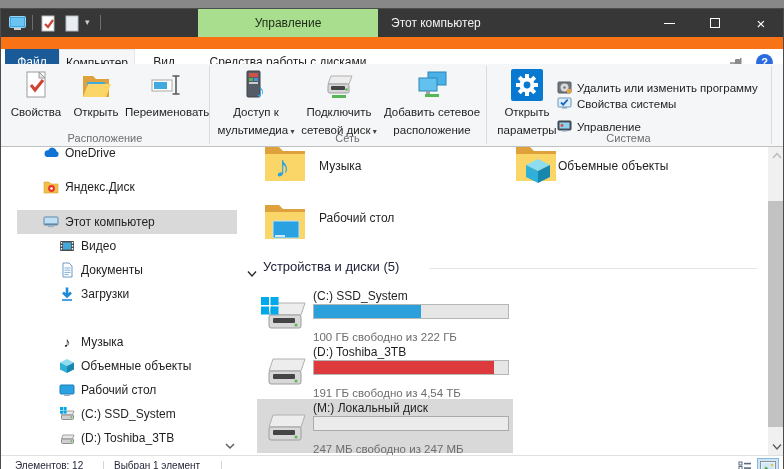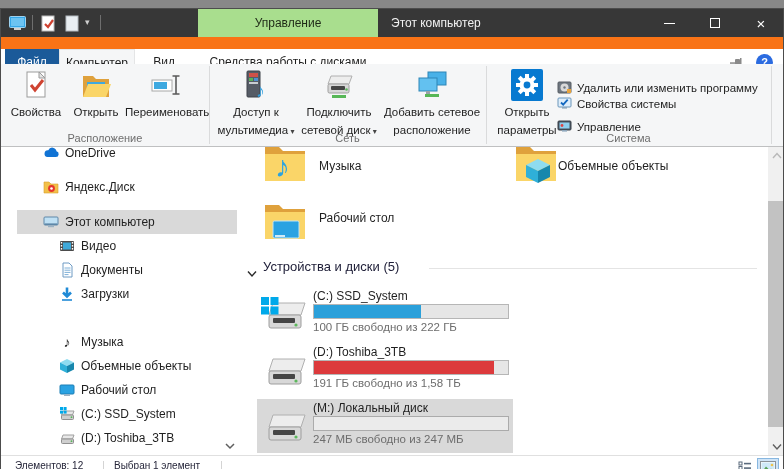--- a/index.html
+++ b/index.html
@@ -64,21 +64,21 @@
   #sec-chevron{position:absolute;left:10px;top:5px;width:10px;height:8px;}
   #sec-title{position:absolute;left:26px;top:0;font-size:13px;color:#21213a;white-space:nowrap;}
   #sec-rule{position:absolute;left:192px;top:9px;width:328px;height:1px;background:#e4e4e4;}
   .drive{position:absolute;left:20px;width:256px;height:54px;cursor:default;}
   .drive.selected{background:#d9d9d9;}
   .drive .dicon{position:absolute;left:4px;top:8px;width:46px;height:38px;}
   .drive .dname{position:absolute;left:56px;top:2px;font-size:12px;color:#1f1f1f;white-space:nowrap;}
   .drive .dbar{position:absolute;left:56px;top:17px;width:196px;height:15px;background:#e6e6e6;border:1px solid #b6b6b6;}
   .drive.selected .dbar{background:#ebebeb;border-color:#ababab;}
   .drive .dfill{height:100%;width:0;}
-  .drive .dfree{position:absolute;left:56px;top:34px;font-size:11.5px;color:#6d6d6d;white-space:nowrap;}
+  .drive .dfree{position:absolute;left:56px;top:44px;font-size:11.5px;color:#6d6d6d;white-space:nowrap;}
   #side-scroll-arrow{position:absolute;left:222px;top:292px;width:14px;height:14px;}
 
   
   #vscroll{position:absolute;left:767px;top:138px;width:17px;height:308px;background:#f0f0f0;}
   #vthumb{position:absolute;left:0;top:54px;width:17px;height:226px;background:#c2c2c2;}
   .scroll-arrow{position:absolute;left:0;width:17px;height:17px;display:flex;align-items:center;justify-content:center;}
 
   
   #statusbar{position:absolute;left:0;top:446px;width:784px;height:23px;background:#fff;border-top:1px solid #e0e0e0;}
   .status-text{position:absolute;top:4px;font-size:10px;color:#26263a;white-space:nowrap;}
@@ -464,21 +464,21 @@
             <polygon points="12,8 44,8 40,20 8,20" fill="#ededed" stroke="#b0b0b0"></polygon>
             <rect x="8" y="20" width="32" height="13" rx="2" fill="#d8d8d8" stroke="#9e9e9e"></rect>
             <rect x="12" y="23" width="22" height="5" rx="1" fill="#454545"></rect>
             <circle cx="35" cy="30" r="1.6" fill="#5cb85c"></circle>
           </svg>
       </span>
       <div class="dname">(D:) Toshiba_3TB</div>
       <div class="dbar">
           <div class="dfill" style="width: 93%; background: rgb(220, 58, 60);"></div>
         </div>
-      <div class="dfree">191 ГБ свободно из 1,58 ТБ</div>
+      <div class="dfree">191 ГБ свободно из 4,54 ТБ</div>
     </div>
     <div class="drive selected" style="top:252px">
       <span class="dicon">
         <svg width="46" height="38" viewBox="0 0 46 38">
             <polygon points="12,8 44,8 40,20 8,20" fill="#ededed" stroke="#b0b0b0"></polygon>
             <rect x="8" y="20" width="32" height="13" rx="2" fill="#d8d8d8" stroke="#9e9e9e"></rect>
             <rect x="12" y="23" width="22" height="5" rx="1" fill="#454545"></rect>
             <circle cx="35" cy="30" r="1.6" fill="#5cb85c"></circle>
           </svg>
       </span>

